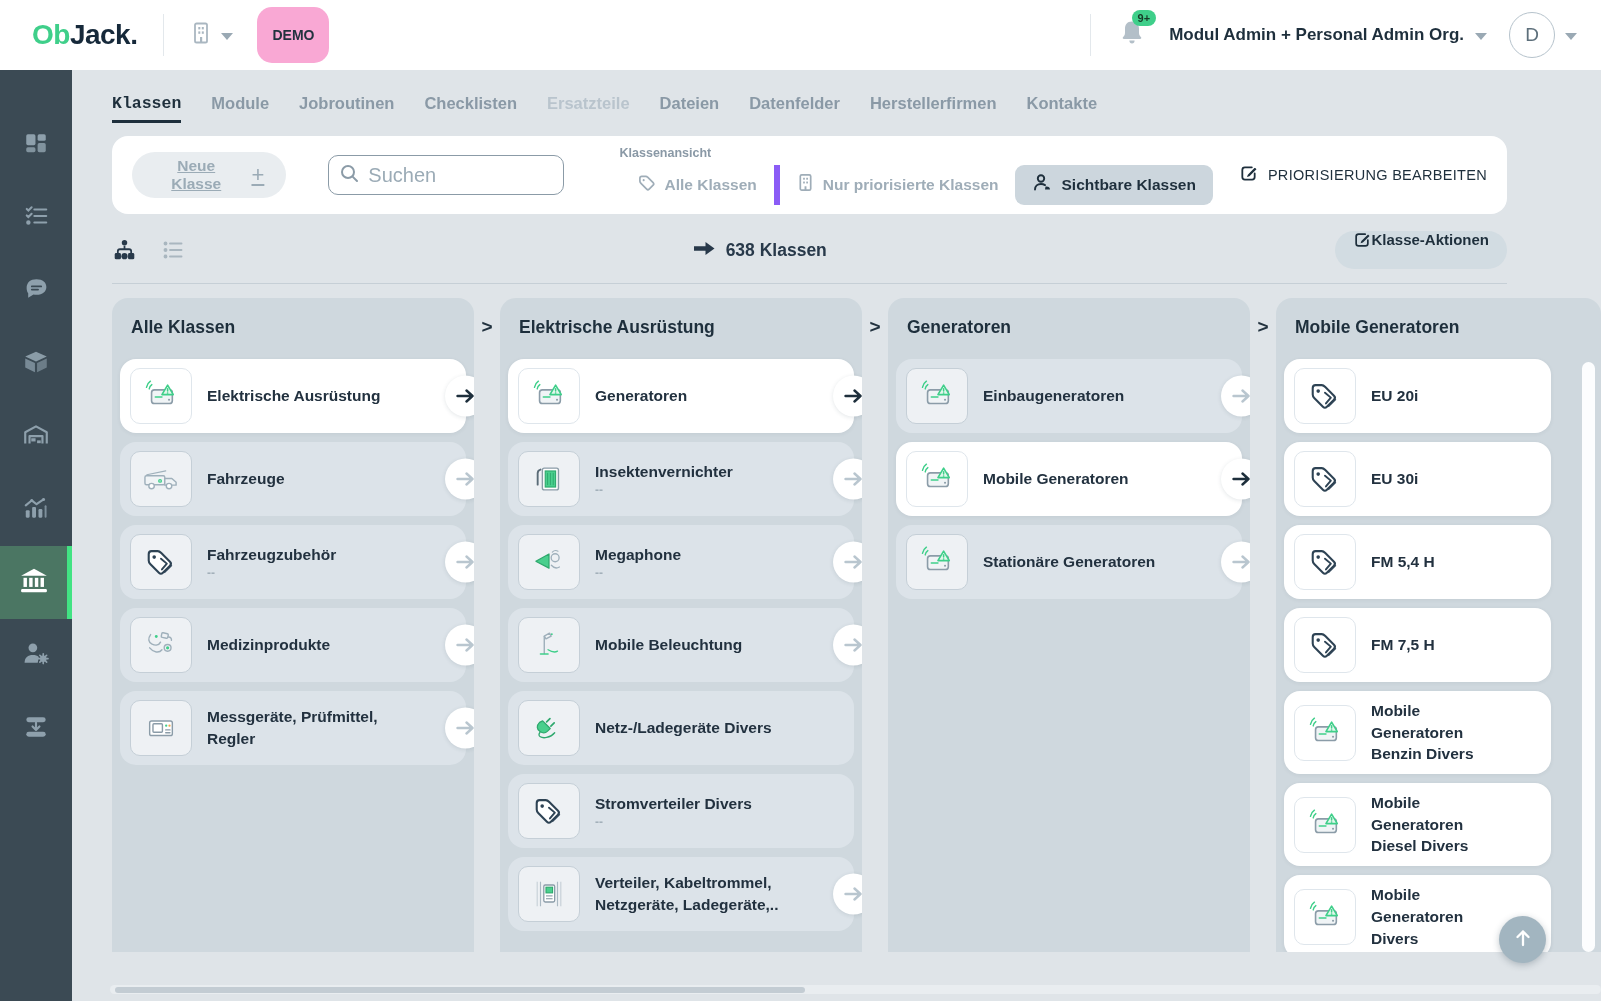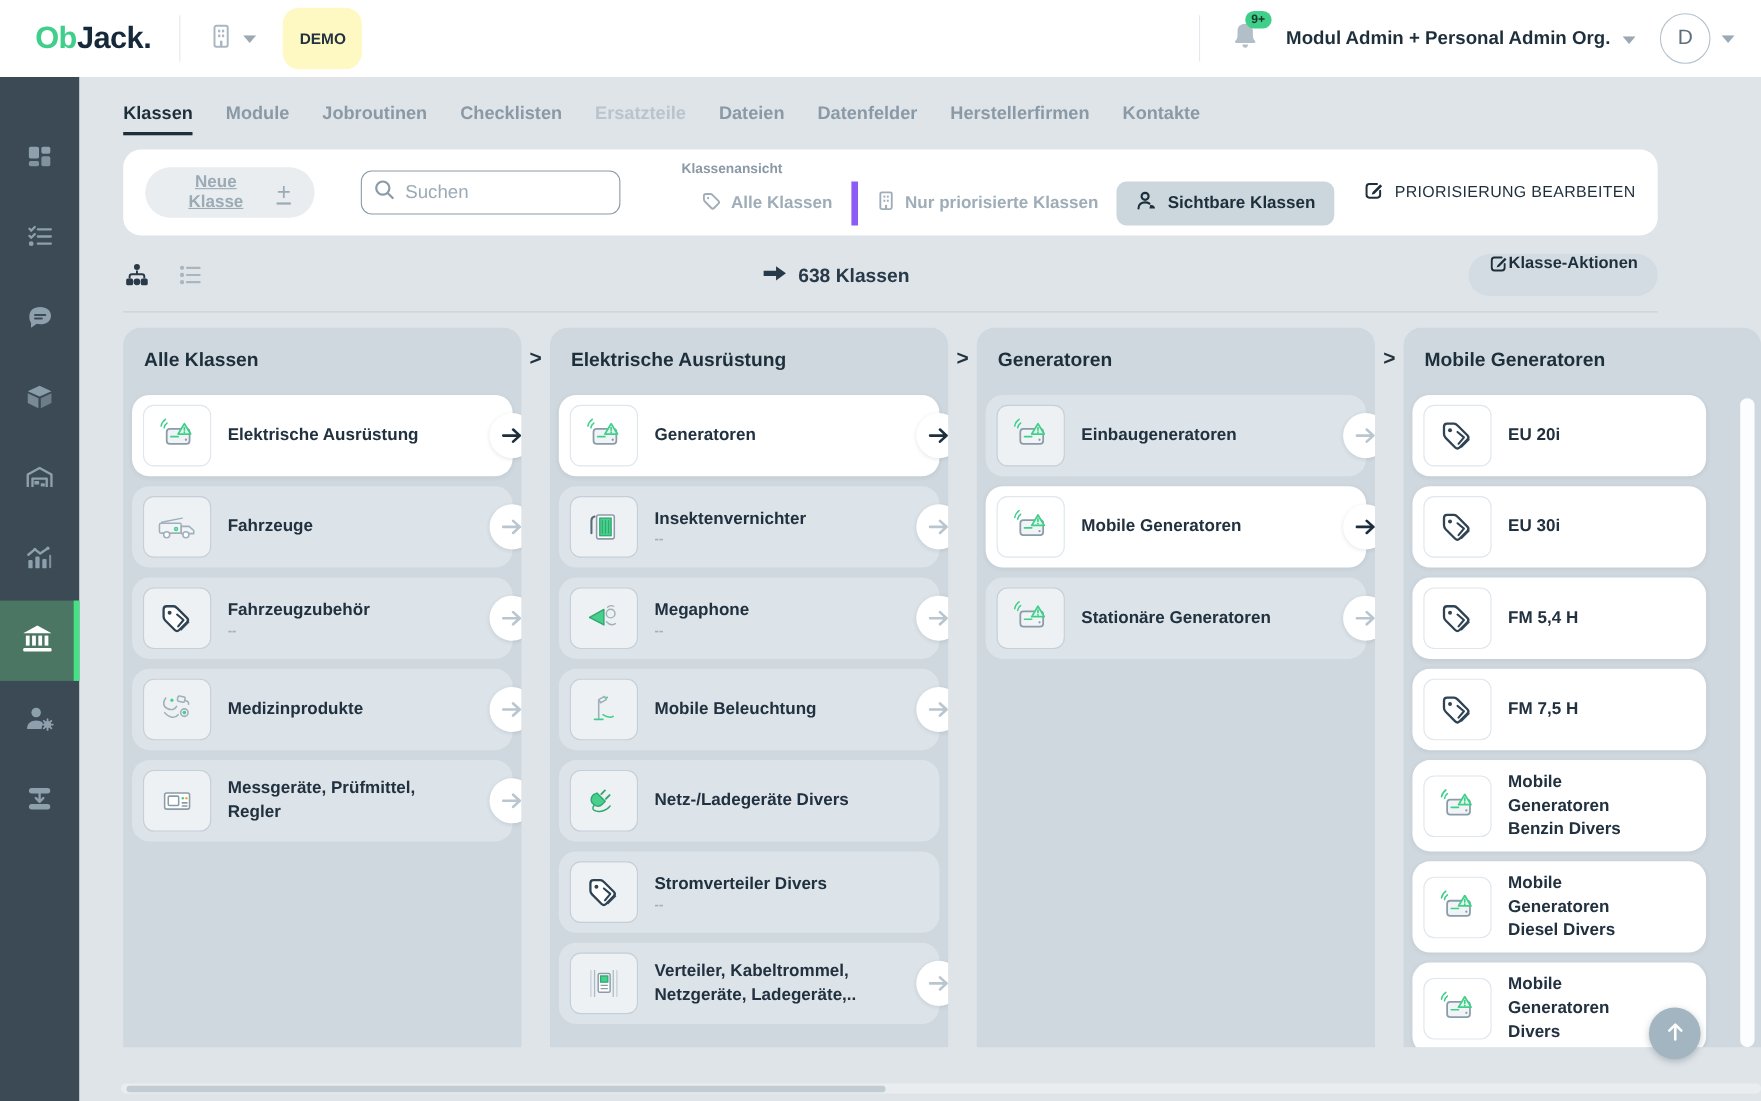--- a/index.html
+++ b/index.html
@@ -7,21 +7,21 @@
     font-family:"Liberation Sans","DejaVu Sans",sans-serif; background:#dfe4e8; }
 
   
   .app-header { position:absolute; top:0; left:0; right:0; height:70px; background:#fff;
     display:flex; align-items:center; z-index:20; }
   .logo { margin-left:32px; font-size:28px; font-weight:700; letter-spacing:-0.5px; }
   .logo-ob { color:#3fcf8a; }
   .logo-jack { color:#16293a; }
   .v-div { width:1px; height:42px; background:#e3e8ec; margin:0 26px; }
   .org-switcher { display:flex; align-items:center; gap:9px; cursor:pointer; }
-  .demo-badge { margin-left:24px; background:#fef9c3; border-radius:15px; padding:20px 15px;
+  .demo-badge { margin-left:24px; background:#f9a8d4; border-radius:15px; padding:20px 15px;
     font-size:14px; font-weight:700; color:#22323f; }
   .header-right { margin-left:auto; display:flex; align-items:center; margin-right:24px; }
   .bell-wrap { position:relative; margin:0 24px 0 26px; cursor:pointer; }
   .notif-badge { position:absolute; top:-9px; right:-11px; background:#3fcf8a; color:#173a27;
     font-size:11px; font-weight:700; border-radius:10px; padding:2px 6px; }
   .account { display:flex; align-items:center; gap:11px; cursor:pointer;
     font-size:17px; font-weight:700; color:#1e2f3c; }
   .avatar { width:46px; height:46px; border:1.5px solid #b6c3cc; border-radius:50%;
     display:flex; align-items:center; justify-content:center; color:#5d6f7b; font-size:19px;
     margin:0 10px 0 22px; background:#fff; cursor:pointer; }
@@ -31,32 +31,32 @@
     padding-top:38px; z-index:15; }
   .sb-item { height:73px; display:flex; align-items:center; justify-content:center;
     color:#8ea0ac; cursor:pointer; }
   .sb-item.active { background:#4b7663; color:#fff; border-right:5px solid #42e383; }
 
   
   .main { position:absolute; top:70px; left:72px; right:0; bottom:0; background:#dfe4e8; overflow:hidden; }
 
   .tabs { display:flex; gap:30px; padding:24px 94px 0 40px; }
   .tab { font-size:16.5px; font-weight:700; color:#8a99a6; padding-bottom:7px; cursor:pointer; white-space:nowrap; }
-  .tab.active { color:#1e2f3c; border-bottom:3px solid #1e2f3c; }
+  .tab.active { color:#1e2f3c; border-bottom:3px solid #1e2f3c;font-family:Liberation Mono, monospace; }
   .tab.disabled { color:#b9c4cd; cursor:default; }
 
   .toolbar { margin:13px 94px 0 40px; background:#fff; border-radius:16px; height:78px;
     display:flex; align-items:center; padding:0 20px; }
   .btn-new { height:46px; border:none; border-radius:23px; background:#e9edf0; color:#9babb6;
     font-family:inherit; font-weight:700; font-size:15.5px; padding:0 22px; display:flex;
     align-items:center; gap:13px; cursor:default;text-decoration:underline; }
   .btn-new .plus { font-size:22px; font-weight:400; line-height:1; }
   .search { margin-left:42px; width:250px; height:40px; border:1.5px solid #8b9ba7; border-radius:10px;
     display:flex; align-items:center; padding:0 11px; gap:9px; background:#fff; }
-  .search input { border:none; outline:none; font-family:inherit; font-size:17px; width:100%; color:#20303d; }
+  .search input { border:none; outline:none; font-family:inherit; font-size:20px; width:100%; color:#20303d; }
   .search input::placeholder { color:#9babb6; }
   .view-group { margin-left:56px; display:flex; flex-direction:column; gap:5px; }
   .view-label { font-size:12.5px; font-weight:600; color:#8a99a6; }
   .segments { display:flex; height:40px; }
   .segment { display:flex; align-items:center; gap:9px; padding:0 17px; font-size:15.5px;
     font-weight:700; color:#9fadb8; border-left:6px solid #8b5cf6; cursor:pointer; white-space:nowrap; }
   .segment:first-child { border-left:none; }
   .segment.active { background:#ccd6dd; border-radius:9px; color:#1e2f3c; border-left:none; }
   .prioritize { margin-left:26px; display:flex; align-items:center; gap:10px; font-size:14.5px;
     font-weight:400; color:#1e2f3c; letter-spacing:.3px; cursor:pointer; white-space:nowrap;justify-content:flex-end; }

